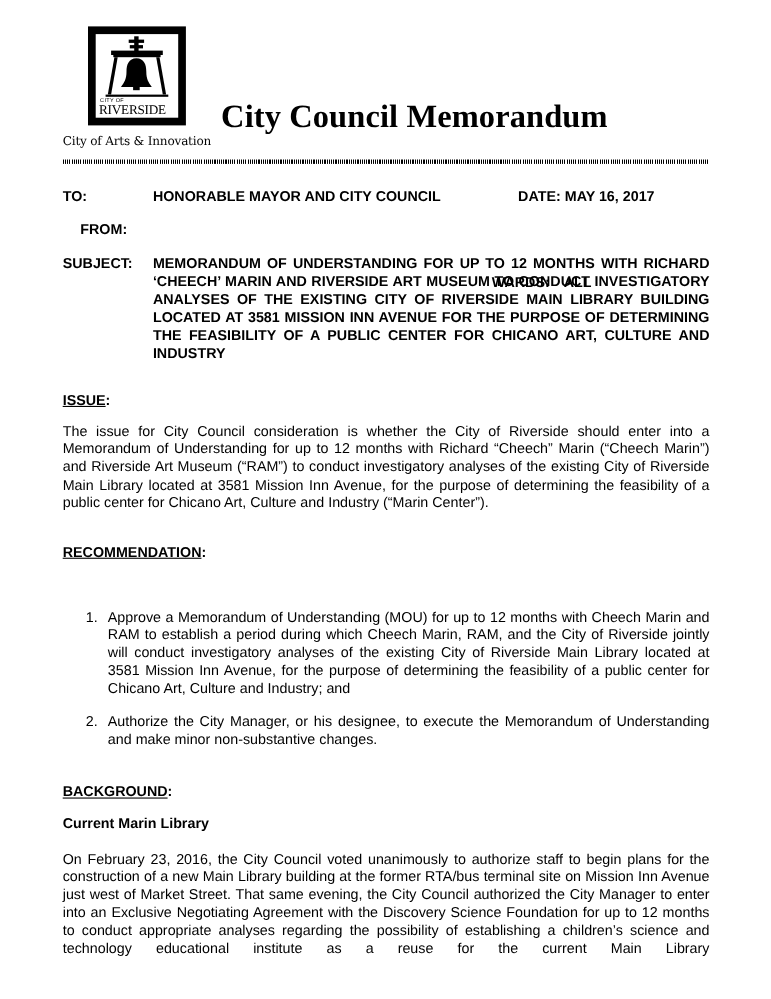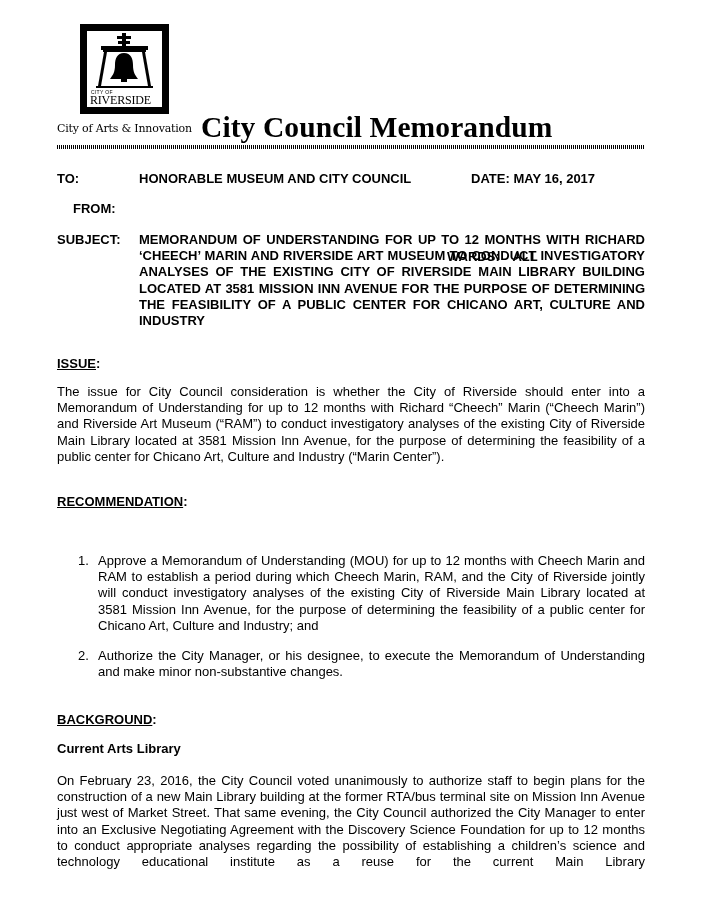--- a/index.html
+++ b/index.html
@@ -2,21 +2,21 @@
 <html><head>
 <meta charset="utf-8">
 <style>
   html, body { margin: 0; padding: 0; background: #ffffff; }
   body { width: 701px; height: 908px; position: relative; overflow: hidden; color: #000; }
   .page { position: absolute; left: 0; top: 0; width: 701px; height: 845px; }
   .logo-box { position: absolute; left: 80px; top: 24px; width: 89px; height: 90px; background: #000; }
   .logo-inner { position: absolute; left: 7px; top: 7px; width: 75px; height: 76px; background: #fff; }
   .logo-svg { position: absolute; left: 0; top: 0; width: 75px; height: 76px; }
   .tagline { position: absolute; left: 57px; top: 122px; font-family: "DejaVu Serif", "Liberation Serif", serif; font-size: 11px; letter-spacing: -0.2px; white-space: nowrap; }
-  .title { position: absolute; left: 201px; top: 90px; font-family: "Liberation Serif", "DejaVu Serif", serif; font-weight: bold; font-size: 29.5px; white-space: nowrap; letter-spacing: 0.1px; margin-top: 21px; }
+  .title { position: absolute; left: 201px; top: 90px; font-family: "Liberation Serif", "DejaVu Serif", serif; font-weight: bold; font-size: 29.5px; white-space: nowrap; letter-spacing: 0.1px; }
   .rule { position: absolute; left: 57px; top: 145px; width: 588px; height: 4px;
           background: repeating-linear-gradient(90deg, #000 0px, #000 1px, #fff 1px, #fff 2px); }
   .hdr { position: absolute; font-family: "Liberation Sans", sans-serif; font-weight: bold; font-size: 13px; white-space: nowrap; }
   .subject-body { position: absolute; left: 139px; top: 232px; width: 506px; font-family: "Liberation Sans", sans-serif; font-weight: bold; font-size: 13px; line-height: 16.2px; text-align: justify; text-align-last: left; }
   .sec-head { position: absolute; left: 57px; font-family: "Liberation Sans", sans-serif; font-weight: bold; font-size: 13px; white-space: nowrap; }
   .sec-head u { text-decoration: underline; }
   .para { position: absolute; left: 57px; width: 588px; font-family: "Liberation Sans", sans-serif; font-size: 13px; line-height: 16.2px; text-align: justify; text-align-last: left; }
   .list-item { position: absolute; left: 78px; width: 567px; font-family: "Liberation Sans", sans-serif; font-size: 13px; line-height: 16.2px; }
   .list-num { position: absolute; left: 0; top: 0; }
   .list-text { position: absolute; left: 20px; top: 0; width: 547px; text-align: justify; text-align-last: left; }
@@ -50,21 +50,21 @@
       <div style="position:absolute; left:4px; top:58px; font-family:'Liberation Sans',sans-serif; font-size:5px; letter-spacing:0.3px;">CITY OF</div>
       <div style="position:absolute; left:3px; top:63px; font-family:'Liberation Serif',serif; font-size:12px; letter-spacing:-0.2px; line-height:12px;">RIVERSIDE</div>
     </div>
   </div>
 
   <div class="tagline">City of Arts &amp; Innovation</div>
   <div class="title">City Council Memorandum</div>
   <div class="rule"></div>
 
   <div class="hdr" style="left:57px; top:171px;">TO:</div>
-  <div class="hdr" style="left:139px; top:171px;">HONORABLE MUSEUM AND CITY COUNCIL</div>
+  <div class="hdr" style="left:139px; top:171px;">HONORABLE MAYOR AND CITY COUNCIL</div>
   <div class="hdr" style="left:471px; top:171px;">
     <span>DATE:</span>
     <span>MAY 16, 2017</span>
   </div>
 
   <div class="hdr" style="left:57px; top:201px;margin-left:16px;">FROM:</div>
   <div class="hdr" style="left:447px; top:201px;margin-top:48px;">
     <span>WARDS:</span>
     <span style="display:inline-block; width:6px;"></span>
     <span>ALL</span>
@@ -82,16 +82,16 @@
     <span class="list-num">1.</span>
     <span class="list-text">Approve a Memorandum of Understanding (MOU) for up to 12 months with Cheech Marin and RAM to establish a period during which Cheech Marin, RAM, and the City of Riverside jointly will conduct investigatory analyses of the existing City of Riverside Main Library located at 3581 Mission Inn Avenue, for the purpose of determining the feasibility of a public center for Chicano Art, Culture and Industry; and</span>
   </div>
 
   <div class="list-item" style="top:648px; height:34px;">
     <span class="list-num">2.</span>
     <span class="list-text">Authorize the City Manager, or his designee, to execute the Memorandum of Understanding and make minor non-substantive changes.</span>
   </div>
 
   <div class="sec-head" style="top:712px;"><u>BACKGROUND</u><span>:</span></div>
-  <div class="sub-head" style="top:741px;">Current Arts Library</div>
+  <div class="sub-head" style="top:741px;">Current Marin Library</div>
   <div class="para justify-last" style="top:773px;">On February 23, 2016, the City Council voted unanimously to authorize staff to begin plans for the construction of a new Main Library building at the former RTA/bus terminal site on Mission Inn Avenue just west of Market Street.  That same evening, the City Council authorized the City Manager to enter into an Exclusive Negotiating Agreement with the Discovery Science Foundation for up to 12 months to conduct appropriate analyses regarding the possibility of establishing a children’s science and technology educational institute as a reuse for the current Main Library</div>
 
 </div>
 
 </body></html>

